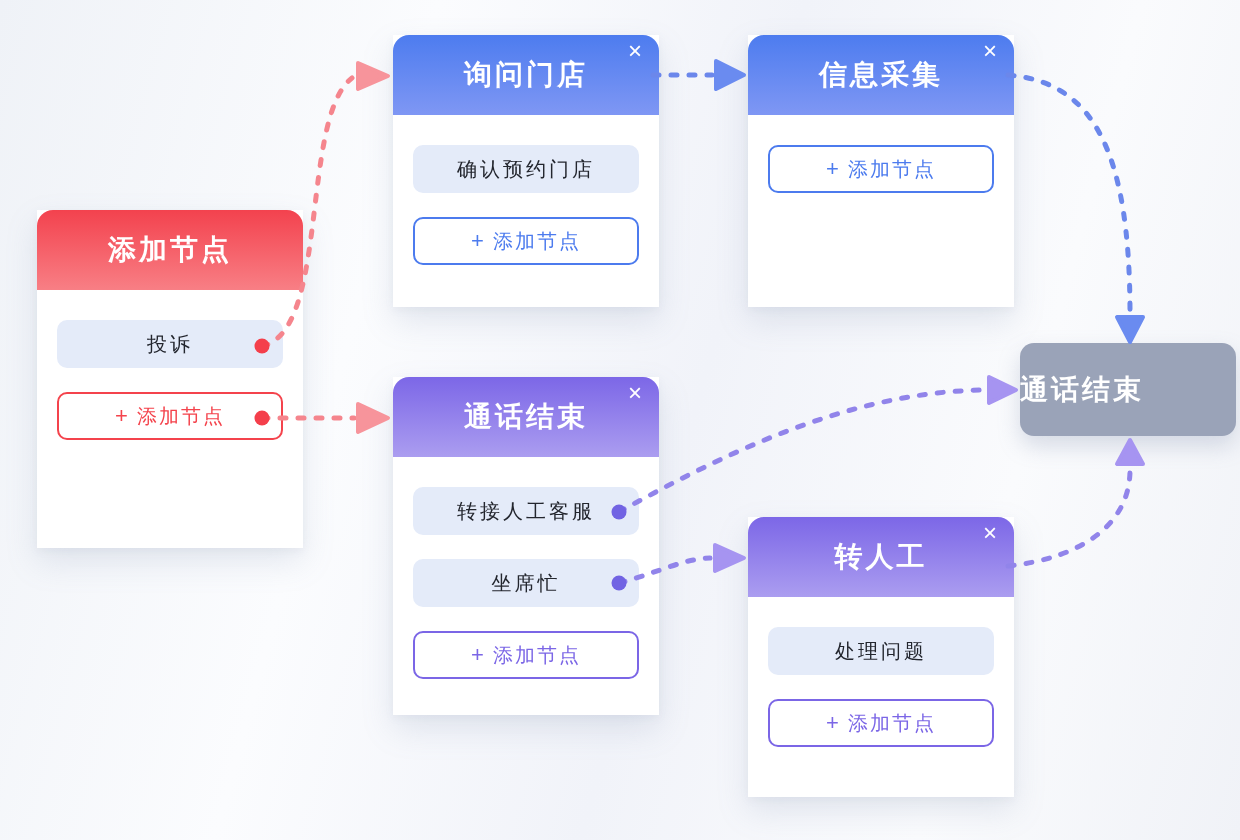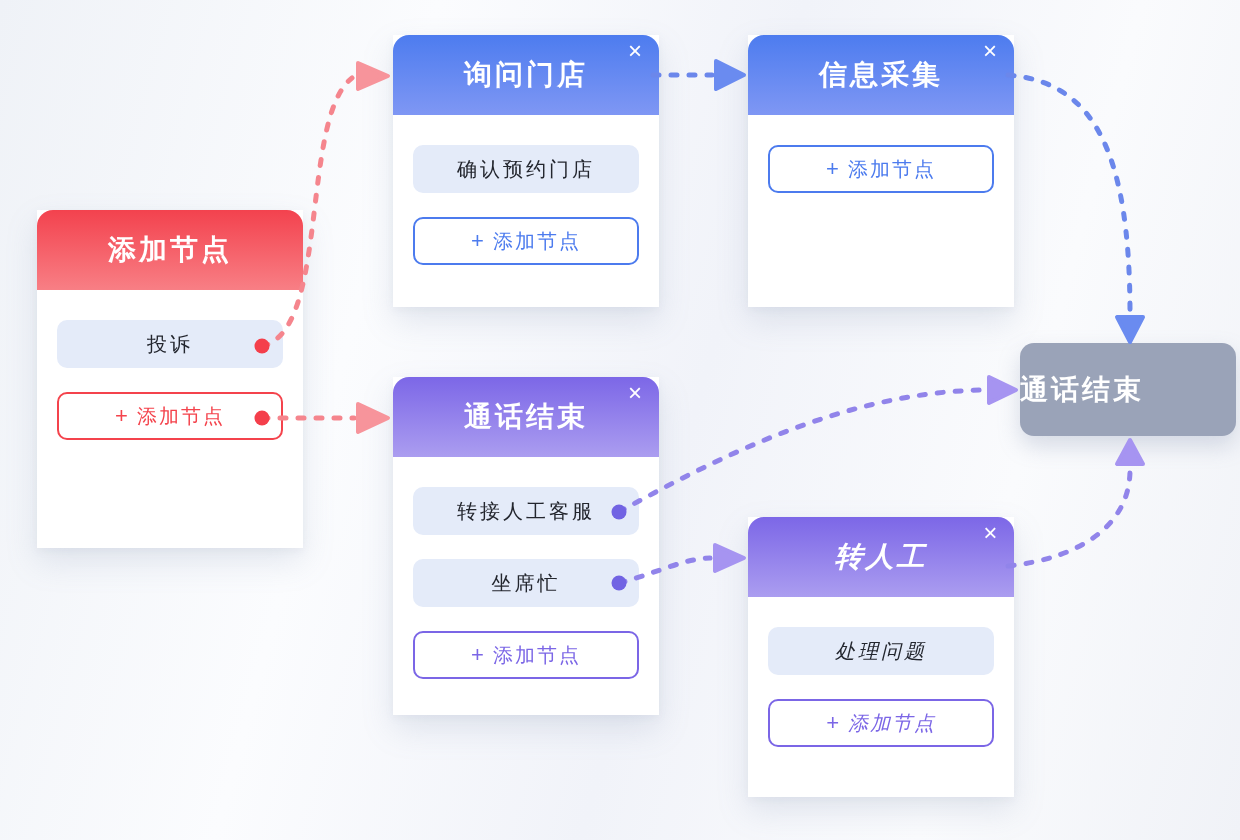--- a/index.html
+++ b/index.html
@@ -54,21 +54,21 @@
     font-size:20px;letter-spacing:2px;cursor:pointer;
   }
   .add-btn .plus{font-size:22px;font-weight:400;letter-spacing:0;}
   .add-red{color:var(--red);border-color:var(--red);}
   .add-blue{color:var(--blue);border-color:var(--blue);}
   .add-purple{color:var(--purple);border-color:var(--purple);}
   #card-start{left:37px;top:210px;height:338px;}
   #card-ask{left:393px;top:35px;height:272px;}
   #card-info{left:748px;top:35px;height:272px;}
   #card-complaint{left:393px;top:377px;height:338px;}
-  #card-transfer{left:748px;top:517px;height:280px;font-style:italic;}
+  #card-transfer{left:748px;top:517px;height:280px;}
   
   #end-node{
     position:absolute;left:1020px;top:343px;width:216px;height:93px;
     background:var(--gray-node);border-radius:14px;
     display:flex;align-items:center;justify-content:flex-start;
     color:#fff;font-size:28px;font-weight:600;letter-spacing:3px;
     box-shadow:0 10px 22px rgba(122,138,170,.28);
     z-index:1;
   }
   

